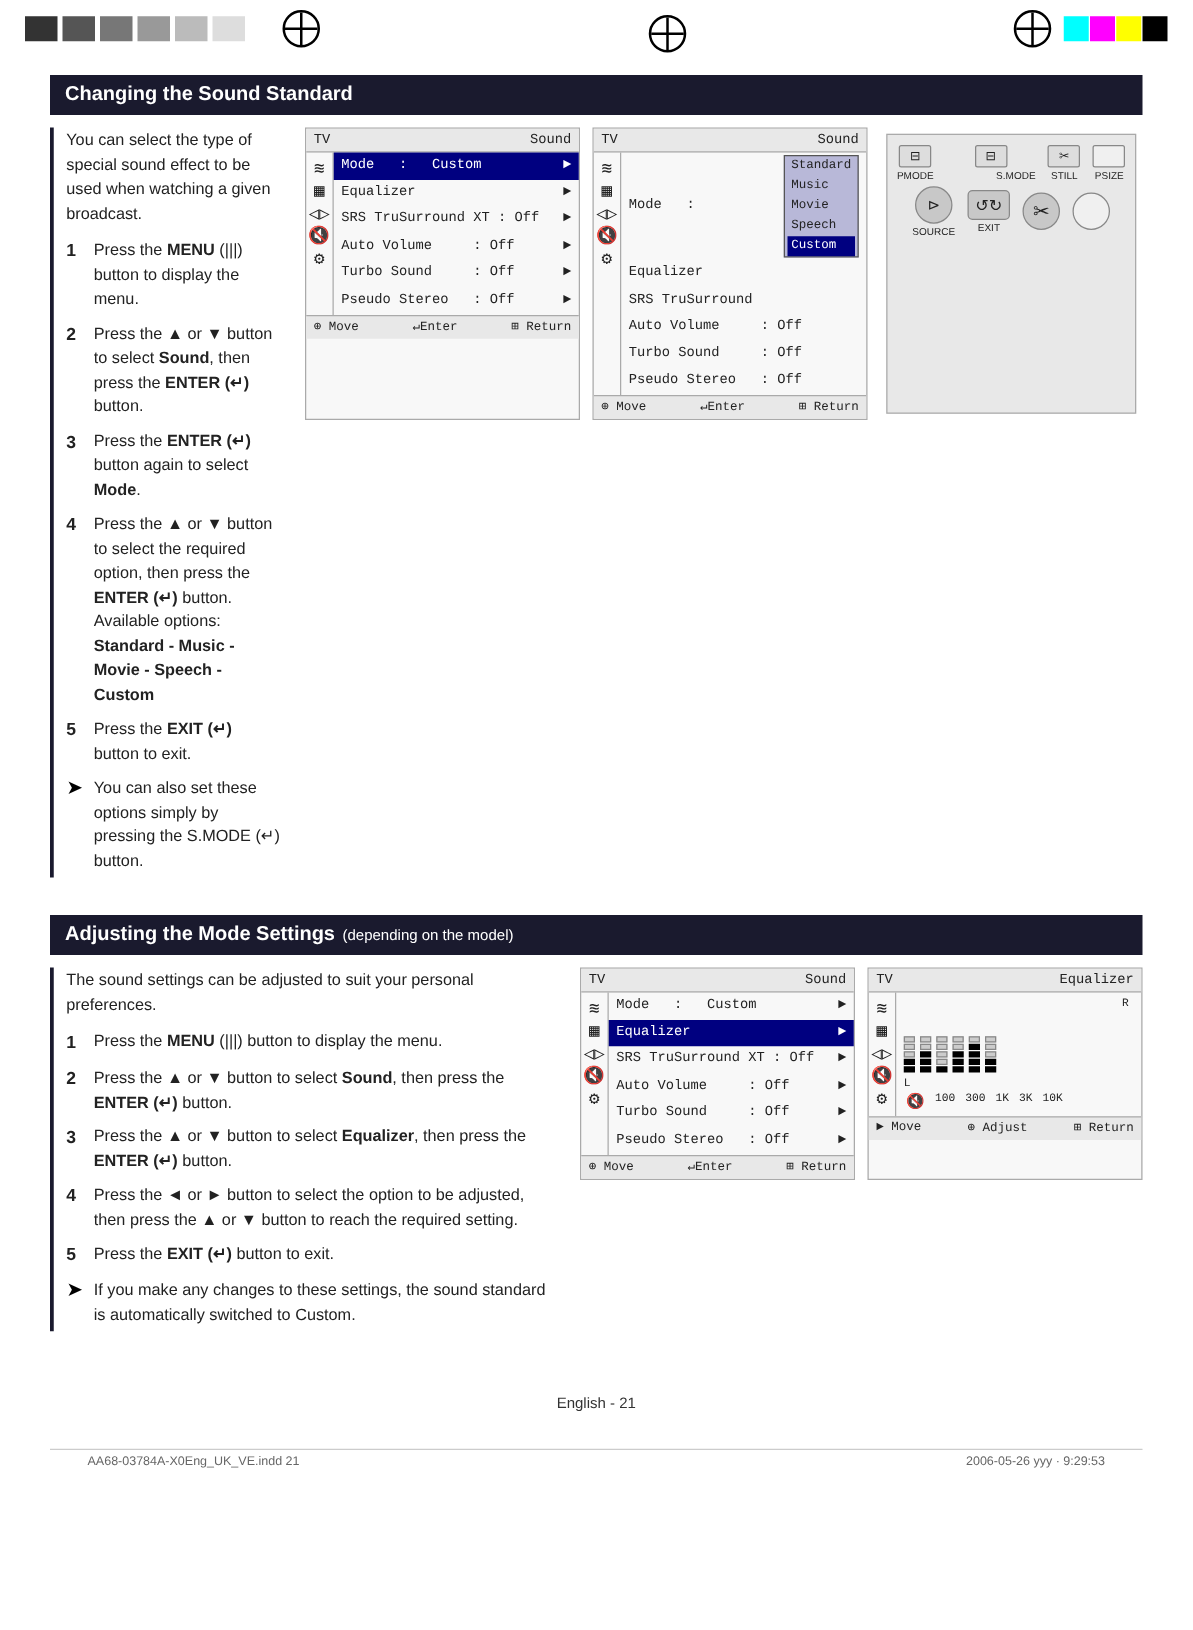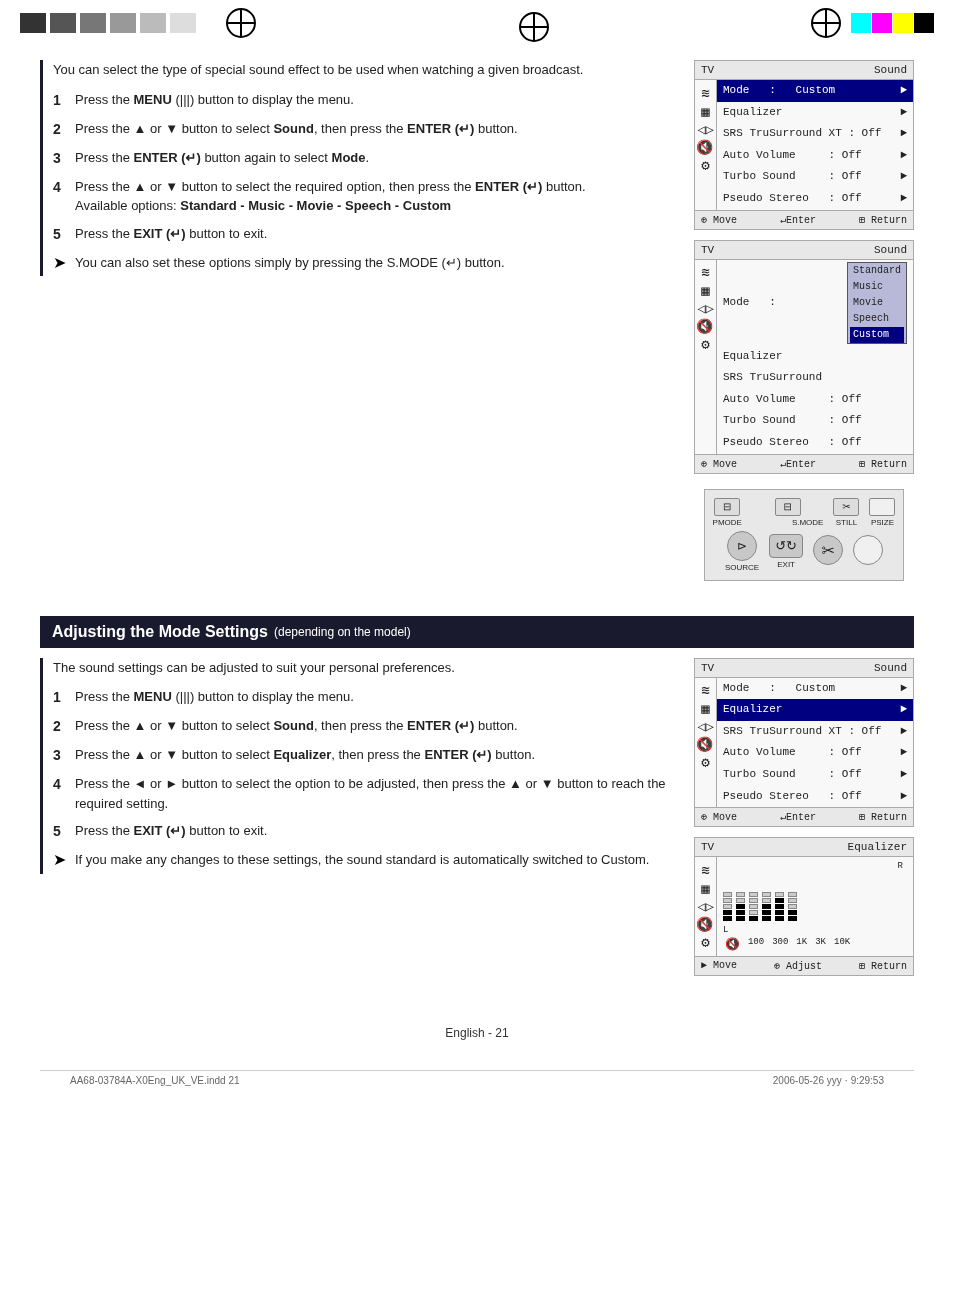--- a/index.html
+++ b/index.html
@@ -133,21 +133,21 @@
     .note-arrow {
       color: #000;
       font-size: 16px;
       min-width: 22px;
     }
     .note-content { font-size: 13px; line-height: 1.5; }
 
     
     .tv-panels {
       display: flex;
-      flex-direction: column;
+      flex-direction: row;
       gap: 10px;
       min-width: 220px;
     }
 
     .tv-panel {
       border: 1.5px solid #aaa;
       background: #f8f8f8;
       font-size: 11px;
       font-family: 'Courier New', monospace;
       width: 220px;
@@ -278,20 +278,23 @@
     </div>
   </div>
 </div>
 
 <div class="main-content">
 
   
 
   
   <div class="section">
+    <div class="section-header">
+      <span class="section-title-main">Changing the Sound Standard</span>
+    </div>
     <div class="section-body">
 
       <div class="section-text">
         <p class="section-intro">You can select the type of special sound effect to be used when watching a given broadcast.</p>
         <ol class="steps">
           <li class="step-item">
             <span class="step-num">1</span>
             <span class="step-content">Press the <b>MENU</b> (|||) button to display the menu.</span>
           </li>
           <li class="step-item">

